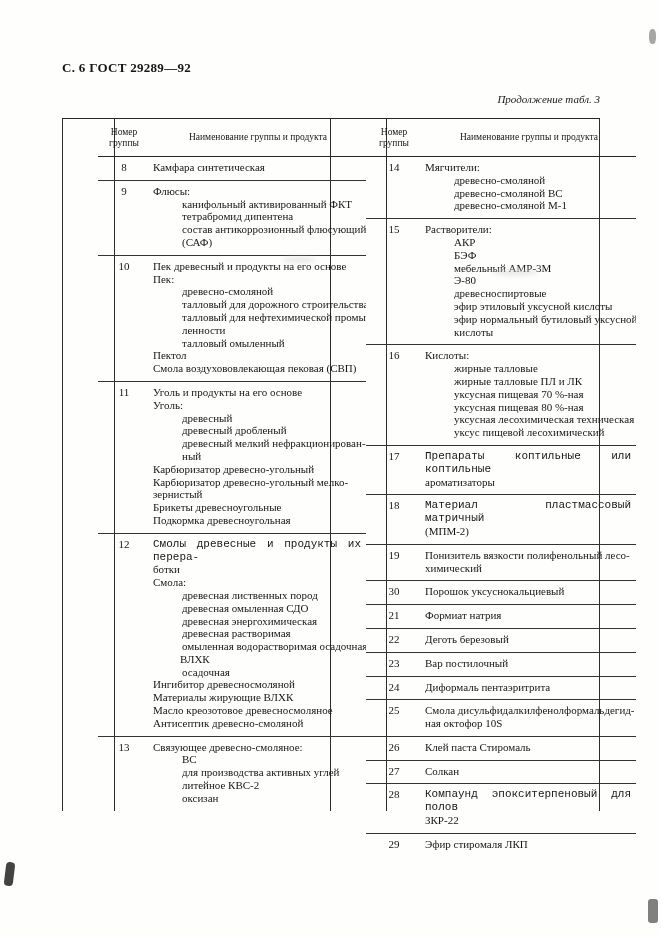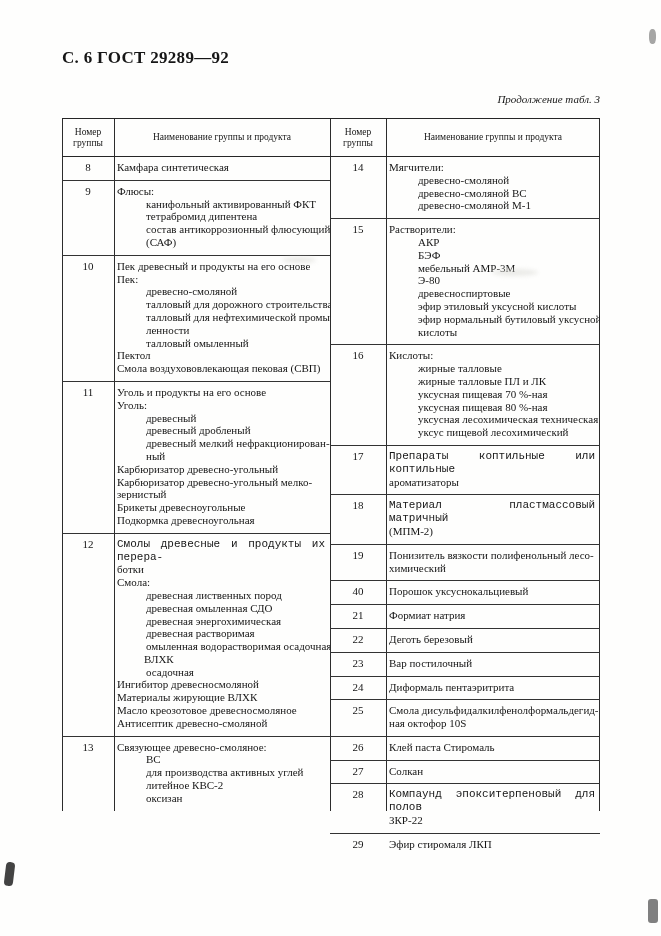--- a/index.html
+++ b/index.html
@@ -6,38 +6,38 @@
   .page {
     position:relative;
     width:661px; height:936px;
     margin:0 auto;
     background:#fefefdff;
     overflow:hidden;
     font-family:"Liberation Serif","DejaVu Serif",serif;
     color:#161616;
   }
   .page-header {
-    position:absolute; left:62px; top:48px;
-    font-size:17px; font-weight:bold; letter-spacing:.3px;
+    position:absolute; left:62px; top:60px;
+    font-size:13px; font-weight:bold; letter-spacing:.3px;
   }
   .table-caption {
     position:absolute; right:61px; top:93px;
     font-style:italic; font-size:11px;
   }
   .table-wrap {
     position:absolute; left:62px; top:118px;
     width:538px; height:692px;
     border-top:1.3px solid #262626;
     font-size:11px; line-height:12.8px;
   }
   .vrule {
     position:absolute; top:0; bottom:0; width:1px;
     background:#2c2c2c;
   }
-  .half { position:absolute; top:0; height:100%; }
+  .half { position:absolute; top:0; height:100%;margin-left:36px; }
   .half.left  { left:0;    width:268px; }
   .half.right { left:268px; width:270px; }
   .thead {
     height:37px; border-bottom:1.2px solid #262626;
     display:flex; align-items:stretch;
   }
   .th {
     display:flex; align-items:center; justify-content:center;
     text-align:center; font-size:9.5px; line-height:11px;
     padding:2px 3px; box-sizing:border-box;
@@ -231,21 +231,21 @@
             </div>
           </div>
           <div class="trow">
             <div class="td num">19</div>
             <div class="td name">
               <div class="line i0">Понизитель вязкости полифенольный лесо-</div>
               <div class="line i0">химический</div>
             </div>
           </div>
           <div class="trow">
-            <div class="td num">40</div>
+            <div class="td num">30</div>
             <div class="td name">
               <div class="line i0">Порошок уксуснокальциевый</div>
             </div>
           </div>
           <div class="trow">
             <div class="td num">21</div>
             <div class="td name">
               <div class="line i0">Формиат натрия</div>
             </div>
           </div>

